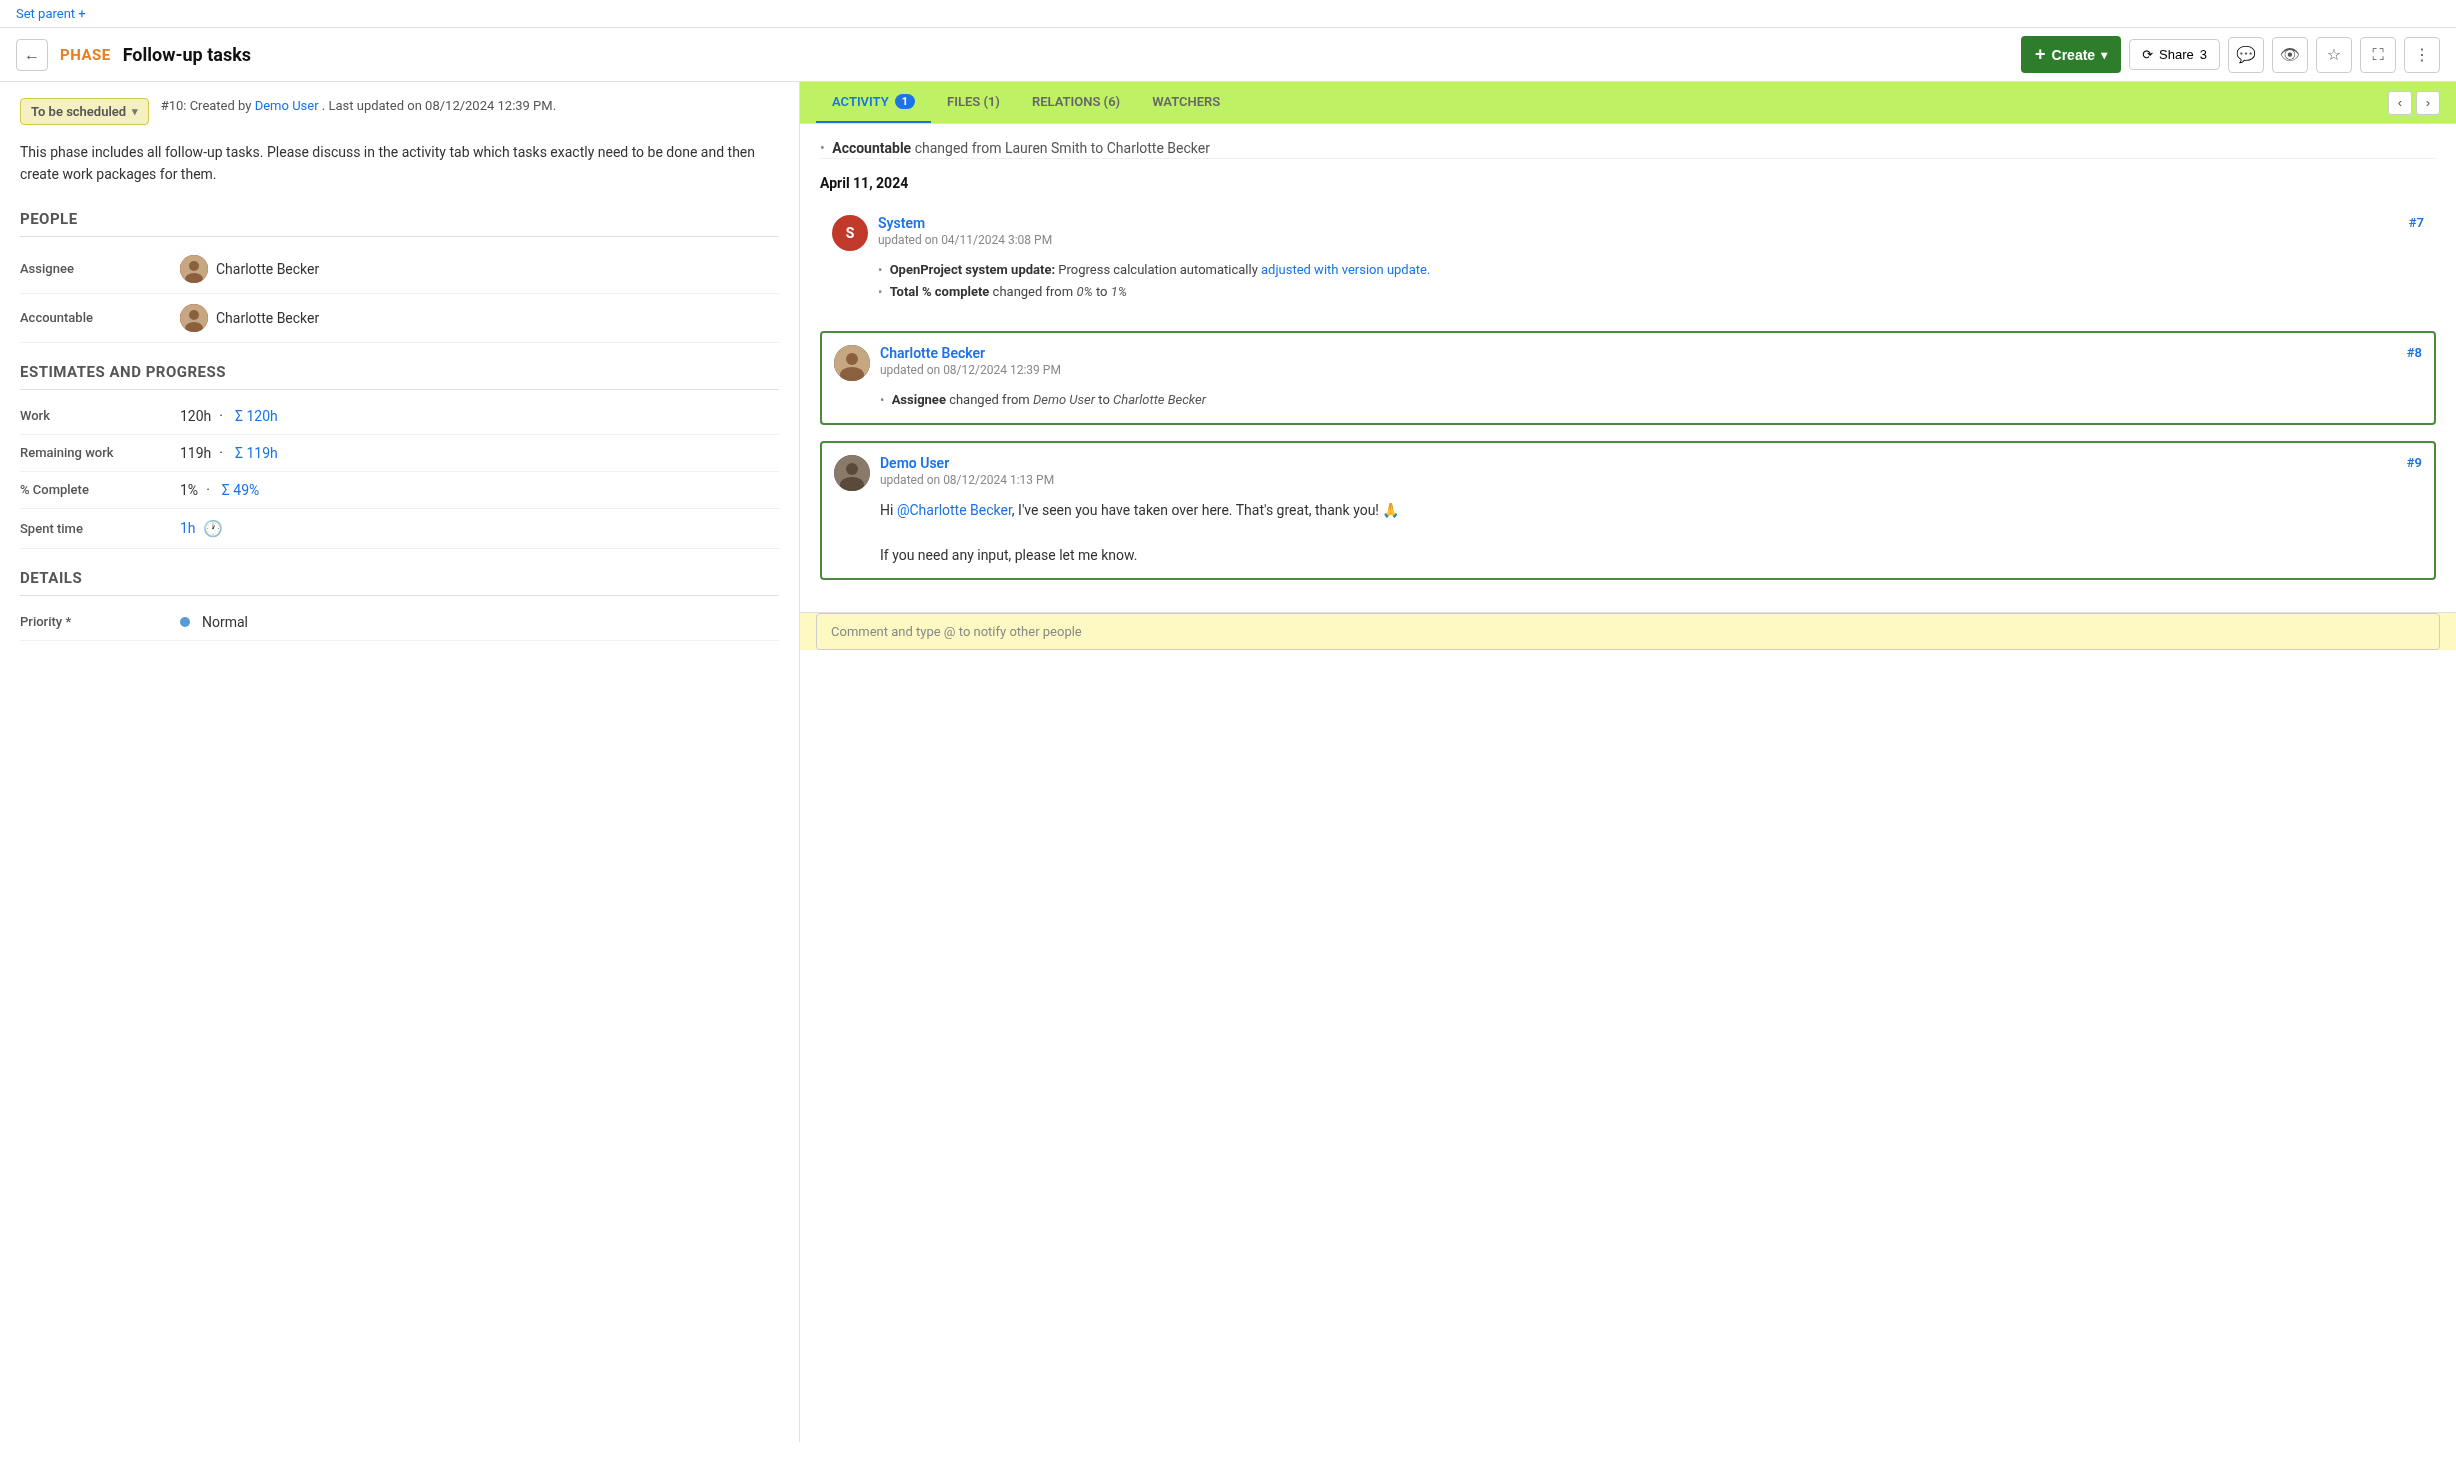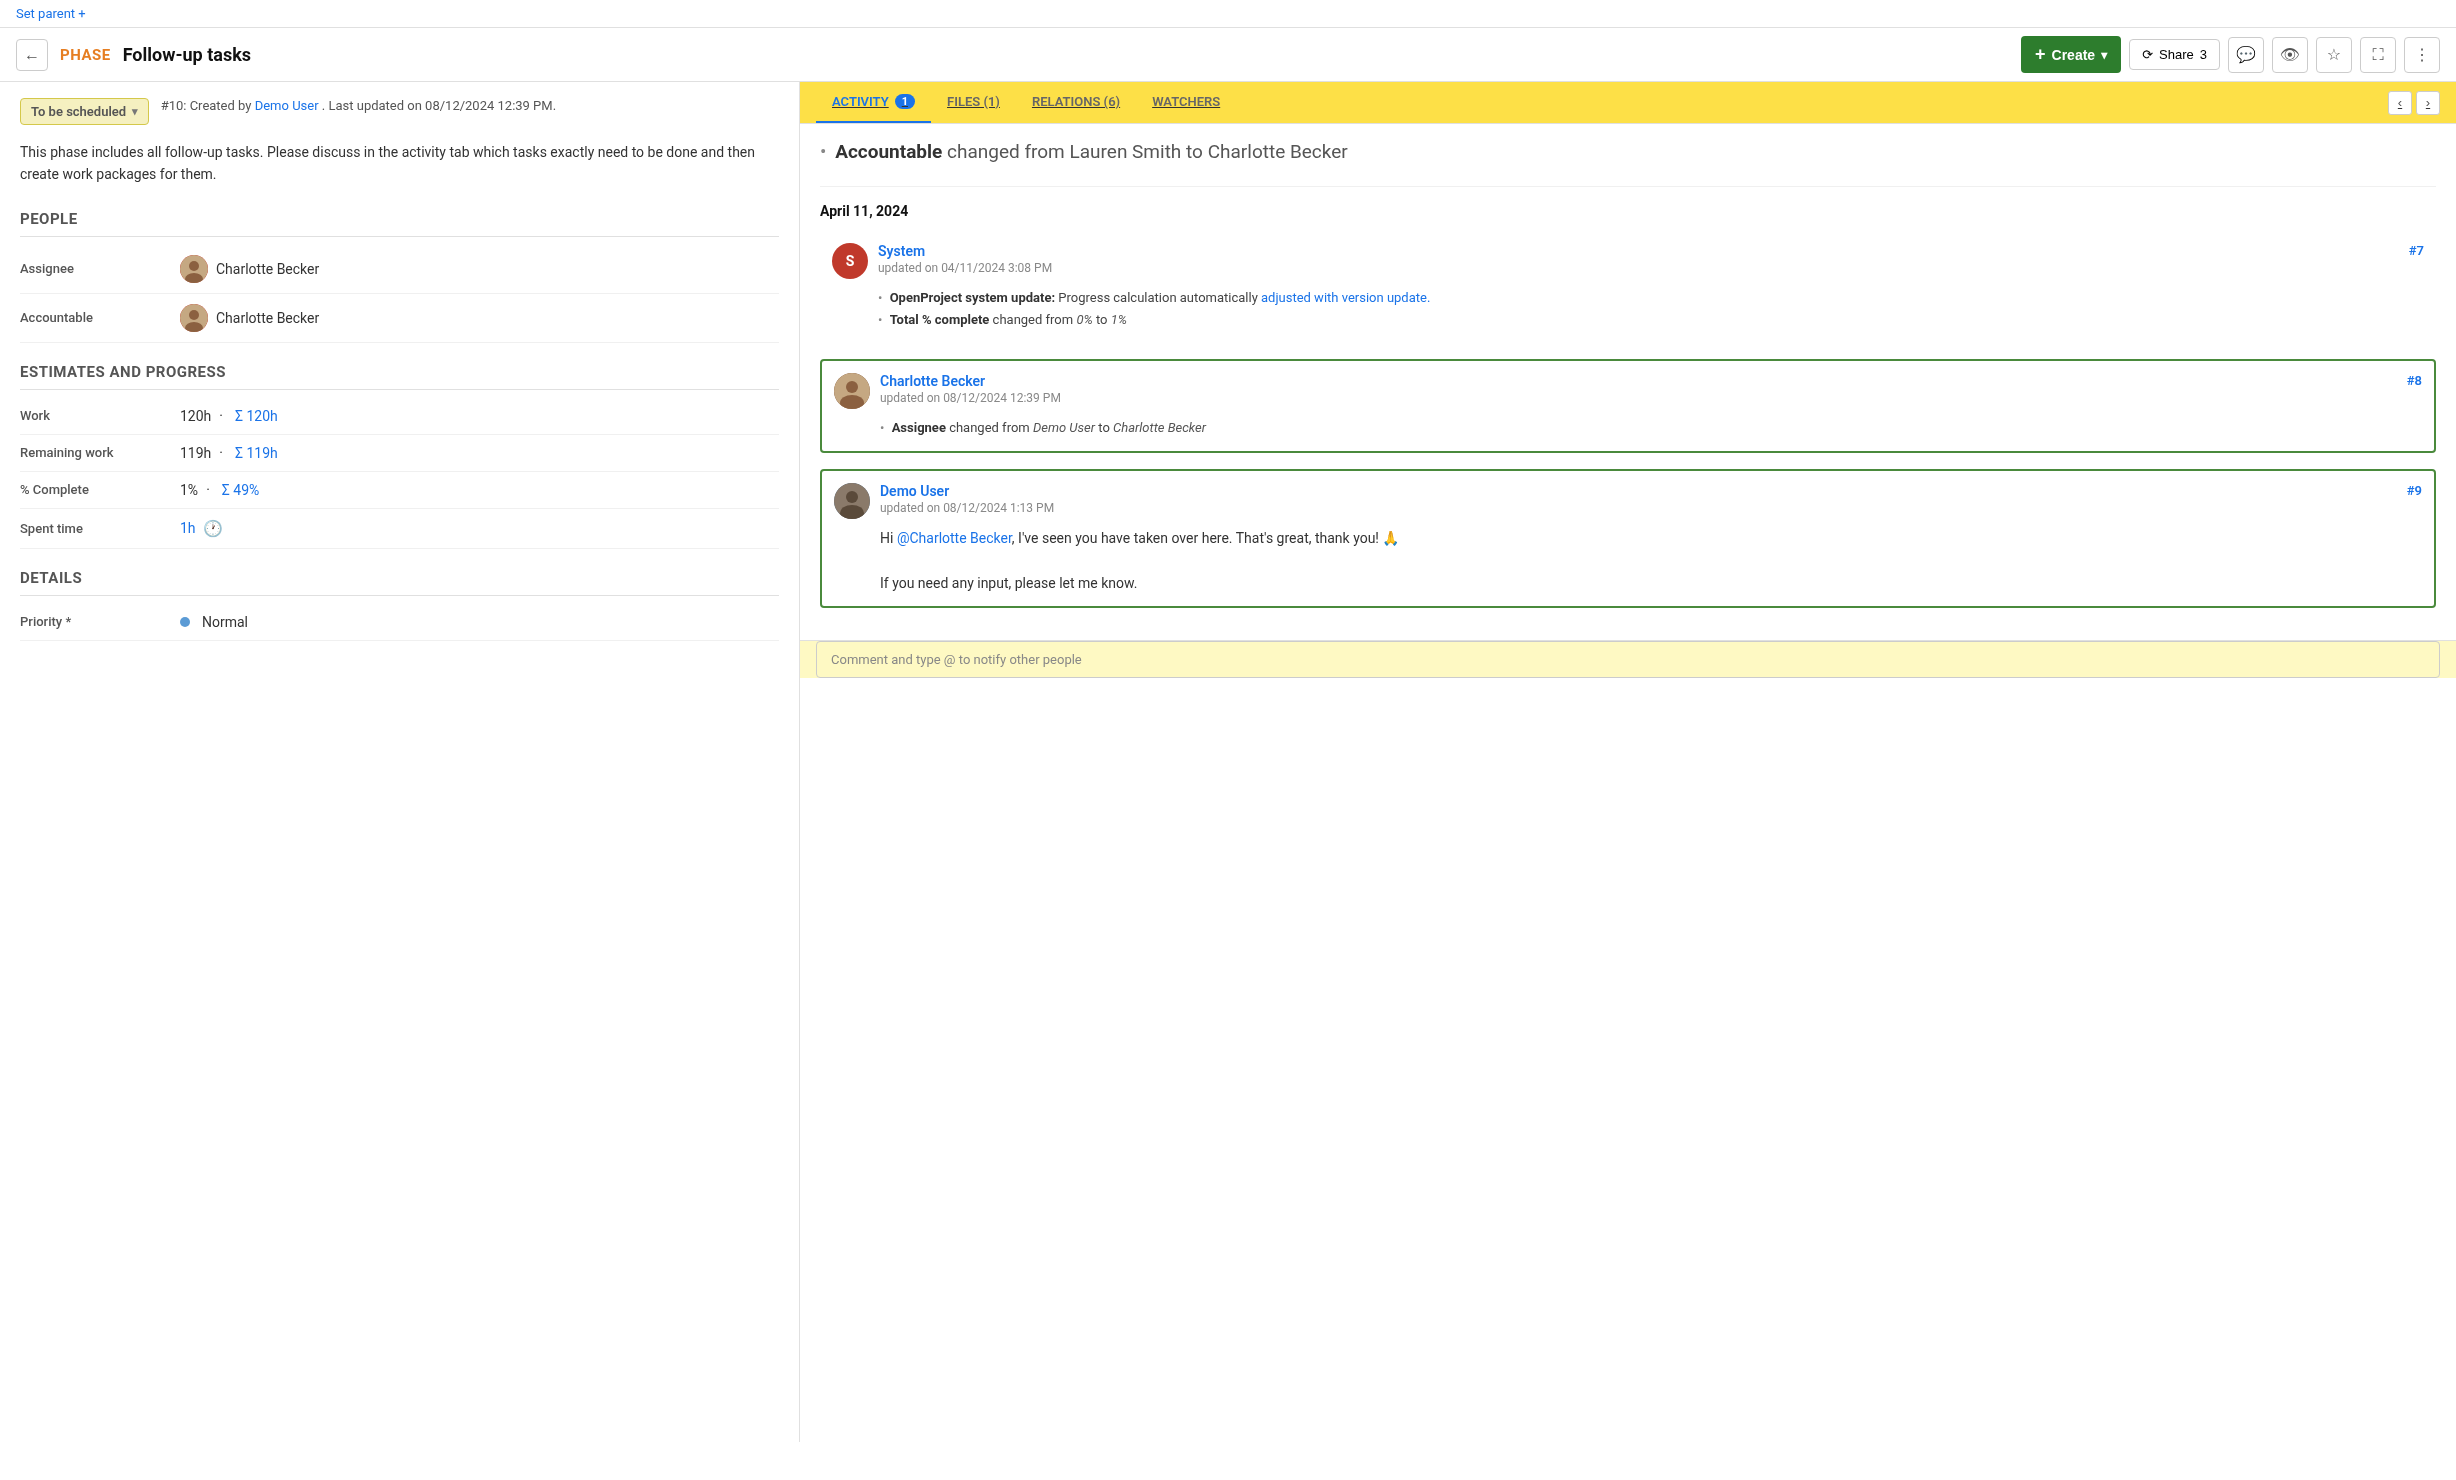--- a/index.html
+++ b/index.html
@@ -188,23 +188,22 @@
       padding: 0;
     }
 
     .tabs {
       display: flex;
       align-items: center;
       border-bottom: 1px solid #e0e0e0;
       padding: 0 16px;
       position: sticky;
       top: 0;
-      background: #fde047;
+      background: #bef264;
       z-index: 10;
-      text-decoration: underline;
     }
     .tab {
       padding: 12px 16px;
       font-size: 13px;
       font-weight: 600;
       color: #666;
       cursor: pointer;
       border-bottom: 2px solid transparent;
       display: flex; align-items: center; gap: 6px;
     }
@@ -232,23 +231,23 @@
       cursor: pointer;
       display: flex; align-items: center; justify-content: center;
       font-size: 13px; color: #555;
     }
 
     .activity-content {
       padding: 16px 20px;
     }
 
     .activity-pre {
-      font-size: 19px;
+      font-size: 14px;
       color: #555;
-      padding-bottom: 23px;
+      padding-bottom: 2px;
       border-bottom: 1px solid #f0f0f0;
       margin-bottom: 4px;
     }
     .activity-pre .bullet { color: #888; margin-right: 4px; }
     .activity-pre strong { color: #333; }
 
     .date-separator {
       font-size: 14px;
       font-weight: 700;
       color: #111;

